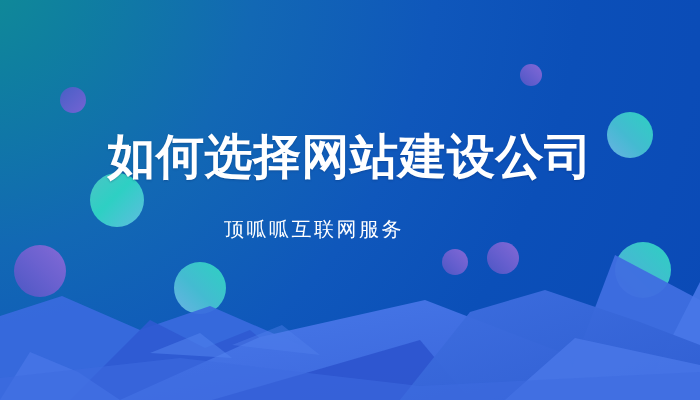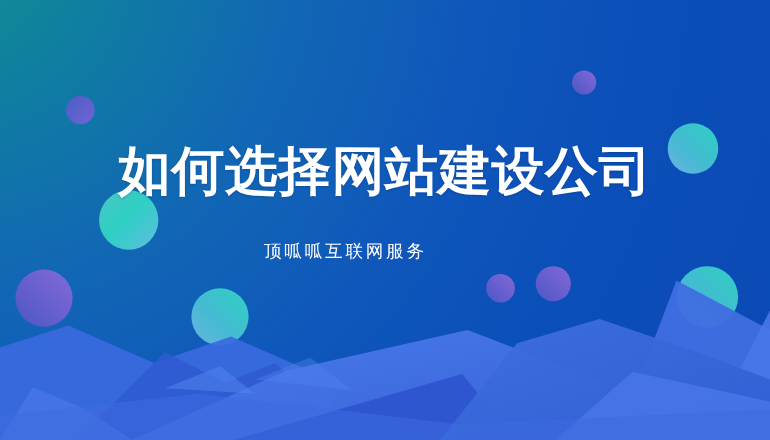--- a/index.html
+++ b/index.html
@@ -54,21 +54,21 @@
     text-shadow: 0 1px 2px rgba(5, 40, 95, 0.30);
     white-space: nowrap;
   }
   .subtitle {
     position: absolute;
     left: 0;
     top: 215px;
     width: 628px;
     text-align: center;
     color: #ffffff;
-    font-size: 16px;
+    font-size: 20px;
     line-height: 28px;
     font-weight: normal;
     letter-spacing: 2.5px;
     font-family: "DejaVu Sans", "Liberation Sans", sans-serif;
     white-space: nowrap;
   }
 </style>
 </head>
 <body>
 

